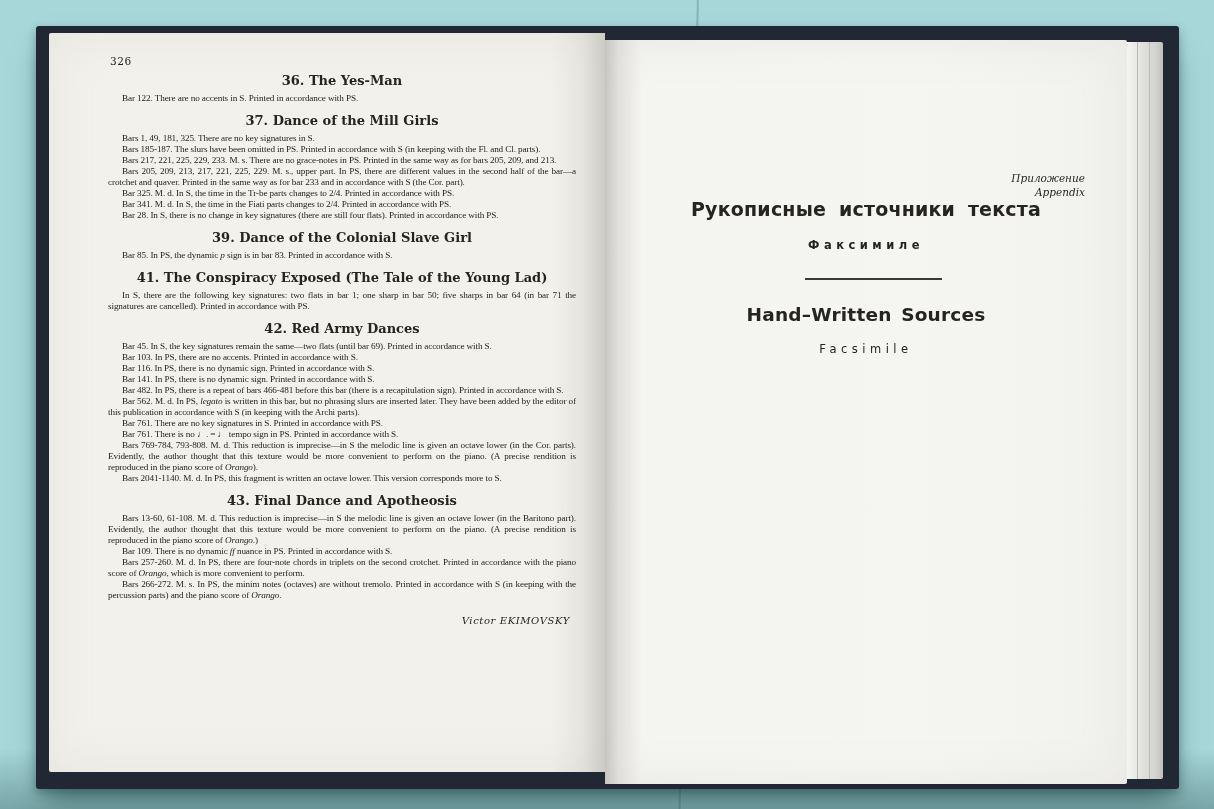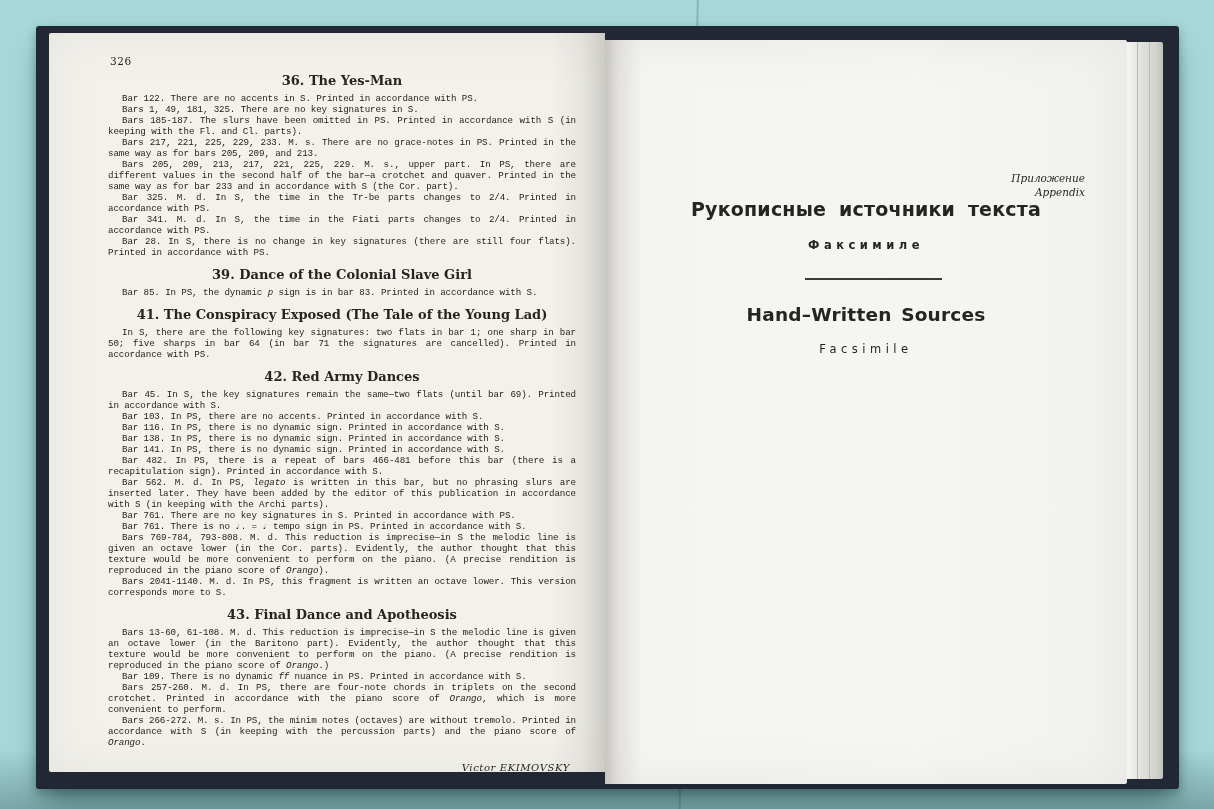--- a/index.html
+++ b/index.html
@@ -60,21 +60,21 @@
     font-size:9.2px;line-height:11px;letter-spacing:-.12px;
     color:#26241f;
   }
   .section-heading{
     text-align:center;font-weight:bold;font-size:13px;
     margin:11px 0 7px 0;letter-spacing:0;
   }
   .section:first-child .section-heading{margin-top:0;}
   .paragraph{
     margin:0;text-indent:14px;text-align:justify;
-    font-family:Liberation Mono, monospace;
+    font-family:Liberation Serif, serif;
   }
   .paragraph em{font-style:italic;}
   .signature{
     margin-top:14px;text-align:right;padding-right:6px;
     font-style:italic;font-size:10px;letter-spacing:.6px;color:#26241f;
   }
   
   .appendix-labels{
     position:absolute;right:42px;top:92px;text-align:right;
     font-style:italic;font-size:10.5px;line-height:13.5px;color:#2a2824;margin-top:40px;
@@ -118,20 +118,21 @@
   <div class="page page-left">
     <div class="page-number">326</div>
 
     <div class="commentary" id="sections">
 
     <div class="section">
           <div class="section-heading">36. The Yes-Man</div>
           <p class="paragraph">Bar 122. There are no accents in S. Printed in accordance with PS.</p>
         </div>
         <div class="section">
+          <div class="section-heading">37. Dance of the Mill Girls</div>
           <p class="paragraph">Bars 1, 49, 181, 325. There are no key signatures in S.</p>
           <p class="paragraph">Bars 185-187. The slurs have been omitted in PS. Printed in accordance with S (in keeping with the Fl. and Cl. parts).</p>
           <p class="paragraph">Bars 217, 221, 225, 229, 233. M. s. There are no grace-notes in PS. Printed in the same way as for bars 205, 209, and 213.</p>
           <p class="paragraph">Bars 205, 209, 213, 217, 221, 225, 229. M. s., upper part. In PS, there are different values in the second half of the bar—a crotchet and quaver. Printed in the same way as for bar 233 and in accordance with S (the Cor. part).</p>
           <p class="paragraph">Bar 325. M. d. In S, the time in the Tr-be parts changes to 2/4. Printed in accordance with PS.</p>
           <p class="paragraph">Bar 341. M. d. In S, the time in the Fiati parts changes to 2/4. Printed in accordance with PS.</p>
         </div>
         <div class="section">
           <p class="paragraph">Bar 28. In S, there is no change in key signatures (there are still four flats). Printed in accordance with PS.</p>
         </div>
@@ -141,21 +142,20 @@
         </div>
         <div class="section">
           <div class="section-heading">41. The Conspiracy Exposed (The Tale of the Young Lad)</div>
           <p class="paragraph">In S, there are the following key signatures: two flats in bar 1; one sharp in bar 50; five sharps in bar 64 (in bar 71 the signatures are cancelled). Printed in accordance with PS.</p>
         </div>
         <div class="section">
           <div class="section-heading">42. Red Army Dances</div>
           <p class="paragraph">Bar 45. In S, the key signatures remain the same—two flats (until bar 69). Printed in accordance with S.</p>
           <p class="paragraph">Bar 103. In PS, there are no accents. Printed in accordance with S.</p>
           <p class="paragraph">Bar 116. In PS, there is no dynamic sign. Printed in accordance with S.</p>
-          <p class="paragraph">Bar 138. In PS, there is no dynamic sign. Printed in accordance with S.</p>
           <p class="paragraph">Bar 141. In PS, there is no dynamic sign. Printed in accordance with S.</p>
           <p class="paragraph">Bar 482. In PS, there is a repeat of bars 466-481 before this bar (there is a recapitulation sign). Printed in accordance with S.</p>
           <p class="paragraph">Bar 562. M. d. In PS, <em>legato</em> is written in this bar, but no phrasing slurs are inserted later. They have been added by the editor of this publication in accordance with S (in keeping with the Archi parts).</p>
           <p class="paragraph">Bar 761. There are no key signatures in S. Printed in accordance with PS.</p>
           <p class="paragraph">Bar 761. There is no ♩. = ♩ tempo sign in PS. Printed in accordance with S.</p>
           <p class="paragraph">Bars 769-784, 793-808. M. d. This reduction is imprecise—in S the melodic line is given an octave lower (in the Cor. parts). Evidently, the author thought that this texture would be more convenient to perform on the piano. (A precise rendition is reproduced in the piano score of <em>Orango</em>).</p>
           <p class="paragraph">Bars 2041-1140. M. d. In PS, this fragment is written an octave lower. This version corresponds more to S.</p>
         </div>
         <div class="section">
           <div class="section-heading">43. Final Dance and Apotheosis</div>

